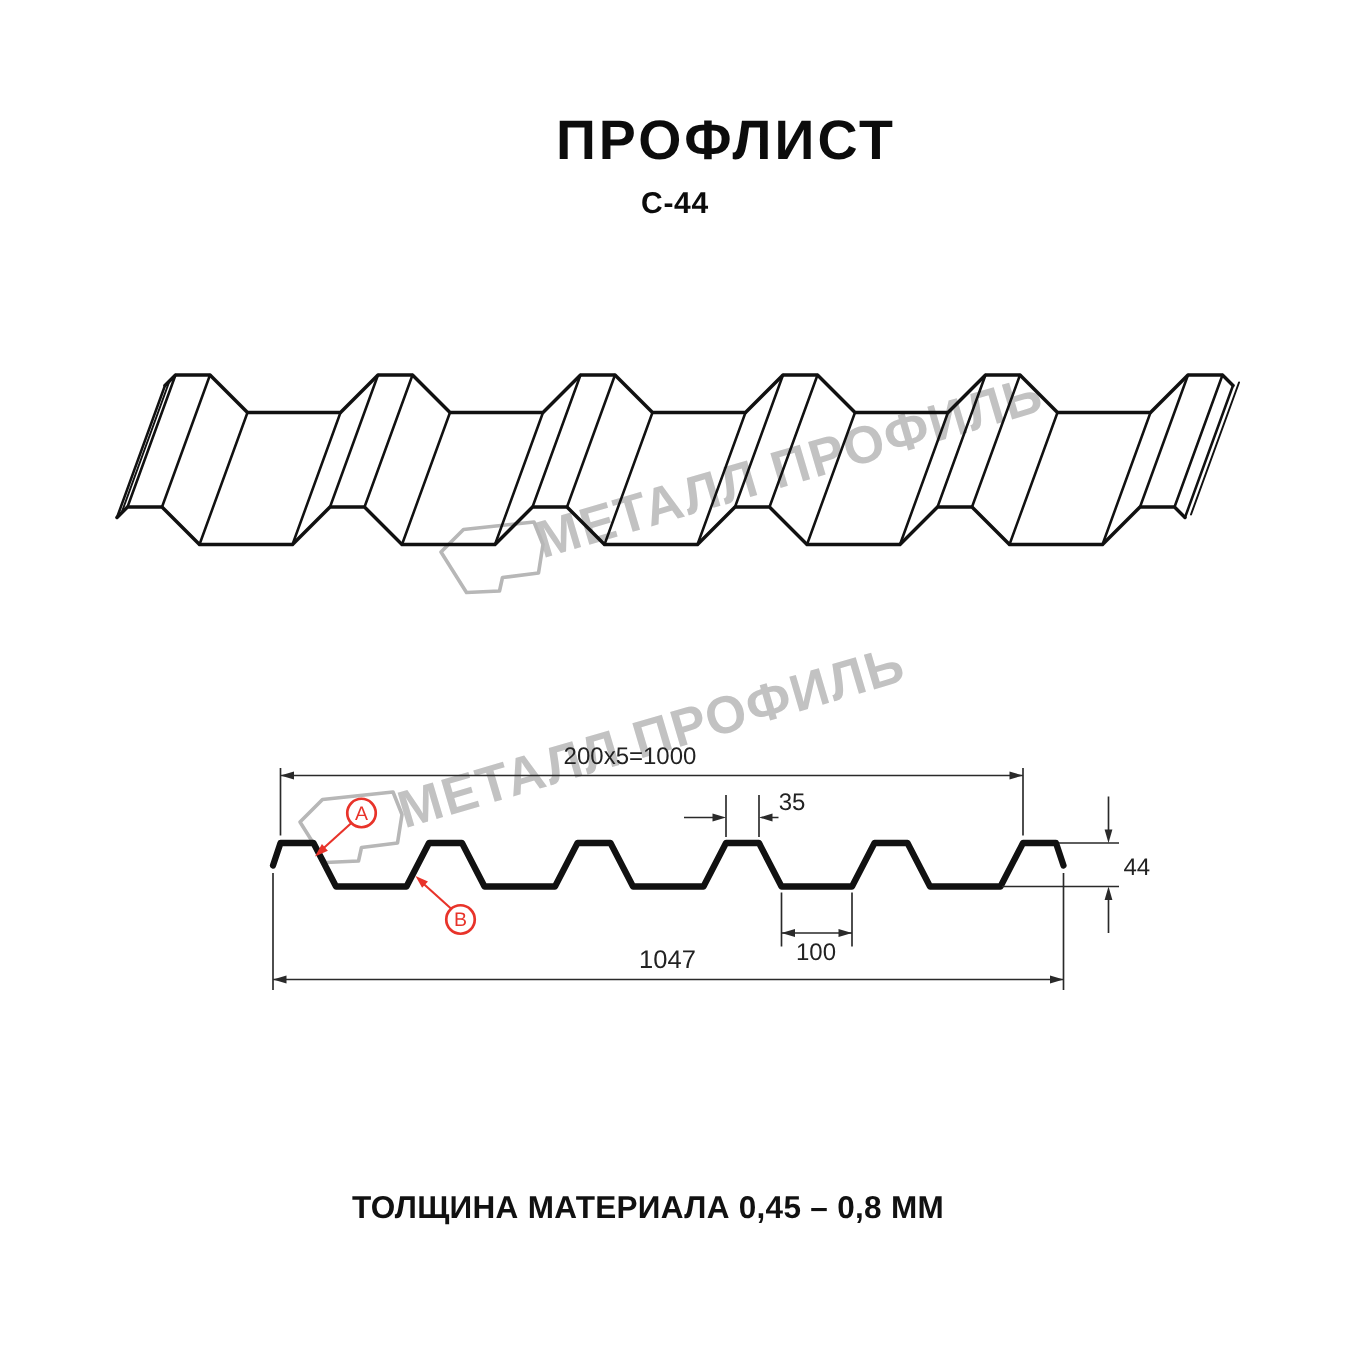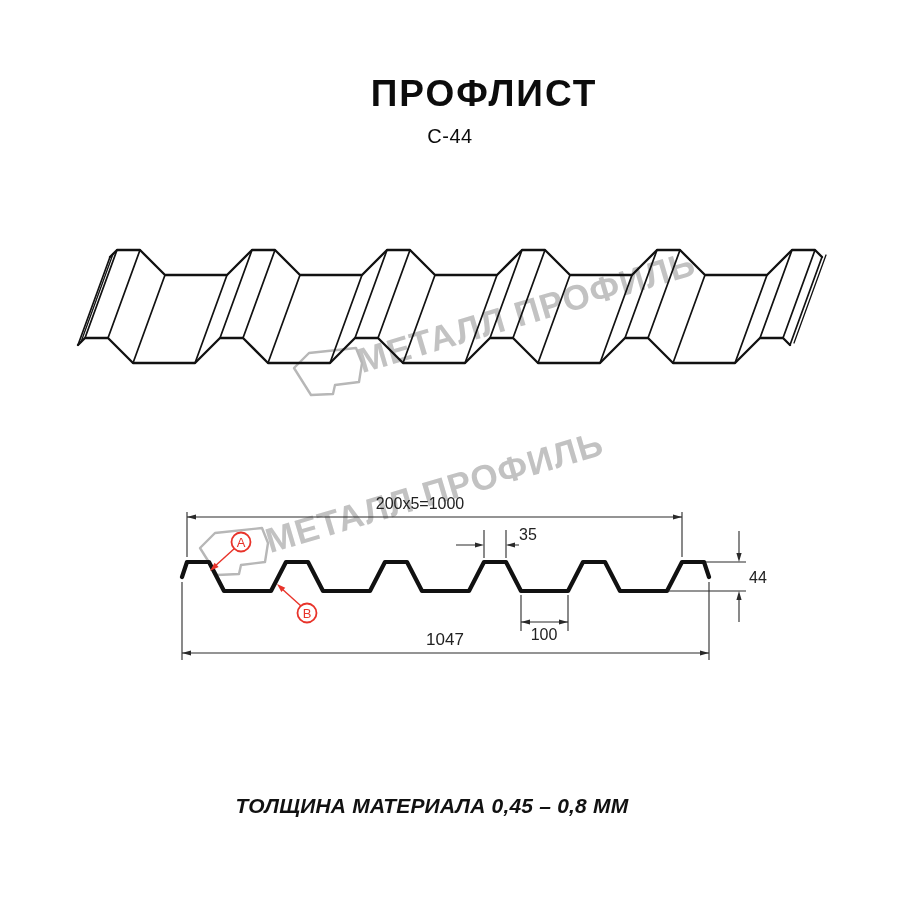--- a/index.html
+++ b/index.html
@@ -6,31 +6,31 @@
   body{
     width:900px;height:900px;position:relative;background:#ffffff;
     font-family:"Liberation Sans","DejaVu Sans",sans-serif;overflow:hidden;
   }
   .page-title{
     position:absolute;left:0;top:74px;width:900px;text-align:center;
     font-size:37px;line-height:40px;font-weight:800;letter-spacing:2px;color:#0c0c0c;padding-left:34px;
   }
   .subtitle{
     position:absolute;left:0;top:125px;width:900px;text-align:center;
-    font-size:20px;line-height:22px;font-weight:400;letter-spacing:0.5px;color:#0c0c0c;
+    font-size:20px;line-height:22px;font-weight:700;letter-spacing:0.5px;color:#0c0c0c;
   }
   .wm-text{
     position:absolute;white-space:nowrap;font-weight:700;
     font-size:35px;line-height:38px;letter-spacing:1px;color:#c2c2c2;
   }
   .wm-text-1{left:364px;top:342px;transform:rotate(-16.5deg);transform-origin:left bottom;}
   .wm-text-2{left:272px;top:522px;transform:rotate(-16.5deg);transform-origin:left bottom;}
   .footer-note{
     position:absolute;left:0;top:794px;width:864px;text-align:center;
-    font-size:21px;line-height:24px;font-weight:700;letter-spacing:0.2px;color:#111111;font-style:italic;
+    font-size:21px;line-height:24px;font-weight:700;letter-spacing:0.2px;color:#111111;
   }
   svg.drawing{position:absolute;left:0;top:0;}
   .dim-text{font-size:16px;fill:#222222;font-family:"Liberation Sans","DejaVu Sans",sans-serif;}
   .dim-text-lg{font-size:17px;fill:#222222;font-family:"Liberation Sans","DejaVu Sans",sans-serif;}
   .callout-text{font-size:13px;font-weight:400;fill:#e8332a;font-family:"Liberation Sans","DejaVu Sans",sans-serif;}
 </style>
 </head>
 <body>
 
 <div class="page-title">ПРОФЛИСТ</div>

